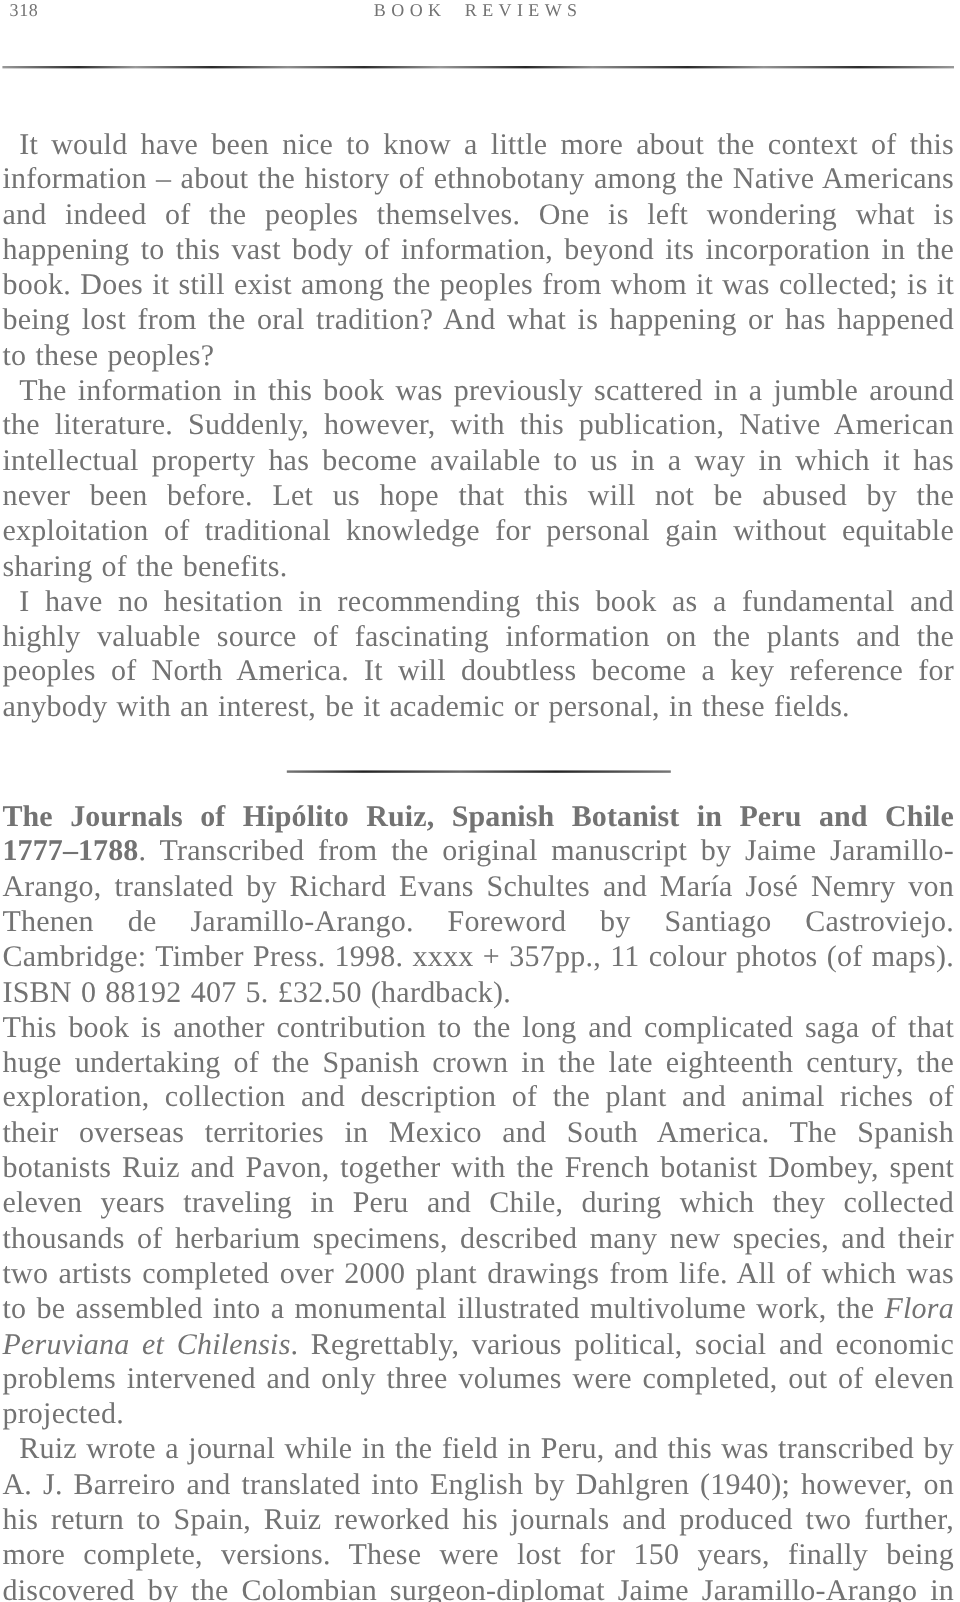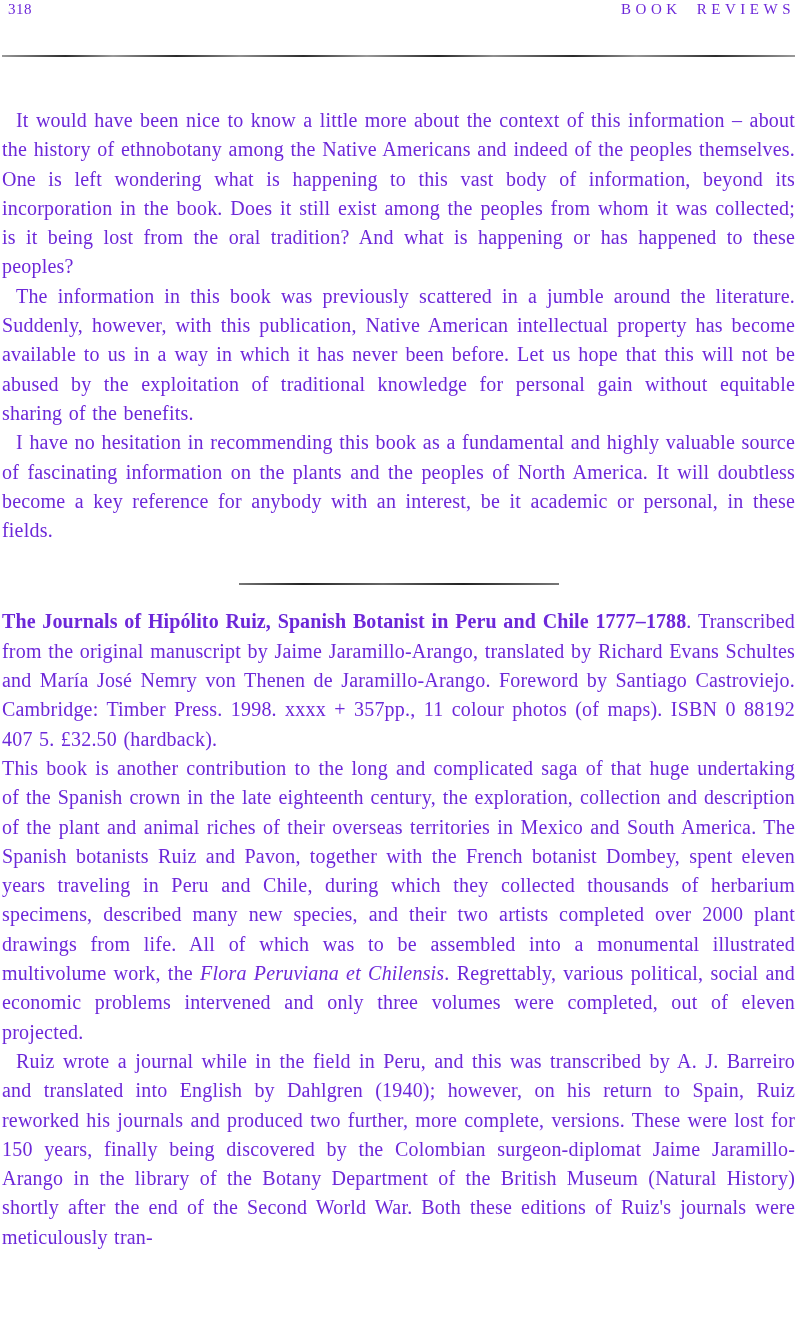--- a/index.html
+++ b/index.html
@@ -9,59 +9,59 @@
   }
   .page {
     position: relative;
     width: 800px;
     height: 1335px;
     margin: 0;
     background: #ffffff;
     overflow: hidden;
     box-sizing: border-box;
     padding: 0 5px 0 2px;
-    color: #6d28d9;
+    color: #737373;
     font-family: "Liberation Serif", "DejaVu Serif", serif;
   }
   .page-header {
     position: relative;
     height: 18px;
     margin-top: 1px;
   }
   .page-number {
     position: absolute;
     left: 6px;
     top: 0;
     font-size: 15px;
     letter-spacing: 0.5px;
   }
   .running-head {
     position: absolute;
     left: 0;
     right: 0;
     top: 0;
-    text-align: right;
+    text-align: center;
     font-size: 15px;
     letter-spacing: 4.5px;
     word-spacing: 7px;
   }
   .header-rule {
     margin-top: 36px;
     height: 2px;
     background: linear-gradient(to right,
       #9a9a9a 0%, #2c2c2c 8%, #9a9a9a 14%, #2a2a2a 22%, #8f8f8f 30%,
       #2c2c2c 38%, #999 46%, #262626 55%, #8f8f8f 62%, #2a2a2a 72%,
       #949494 80%, #2c2c2c 90%, #9a9a9a 100%);
   }
   .review-body {
     margin-top: 49px;
   }
   p.body-text {
     margin: 0;
-    font-size: 20px;
+    font-size: 25px;
     line-height: 29.3px;
     text-align: justify;
     letter-spacing: 0.2px;
     word-spacing: 1.2px;
   }
   p.body-text.indent { text-indent: 14px; }
   .reviewer-signature {
     margin-top: 9px;
     text-align: right;
     font-size: 17.5px;

